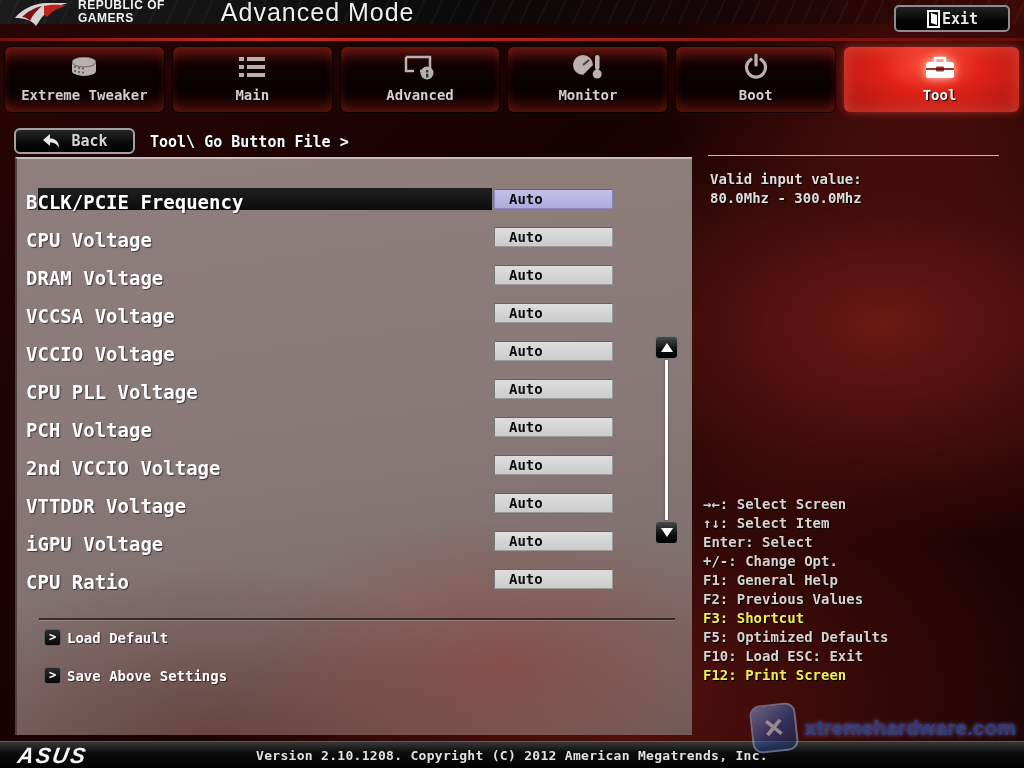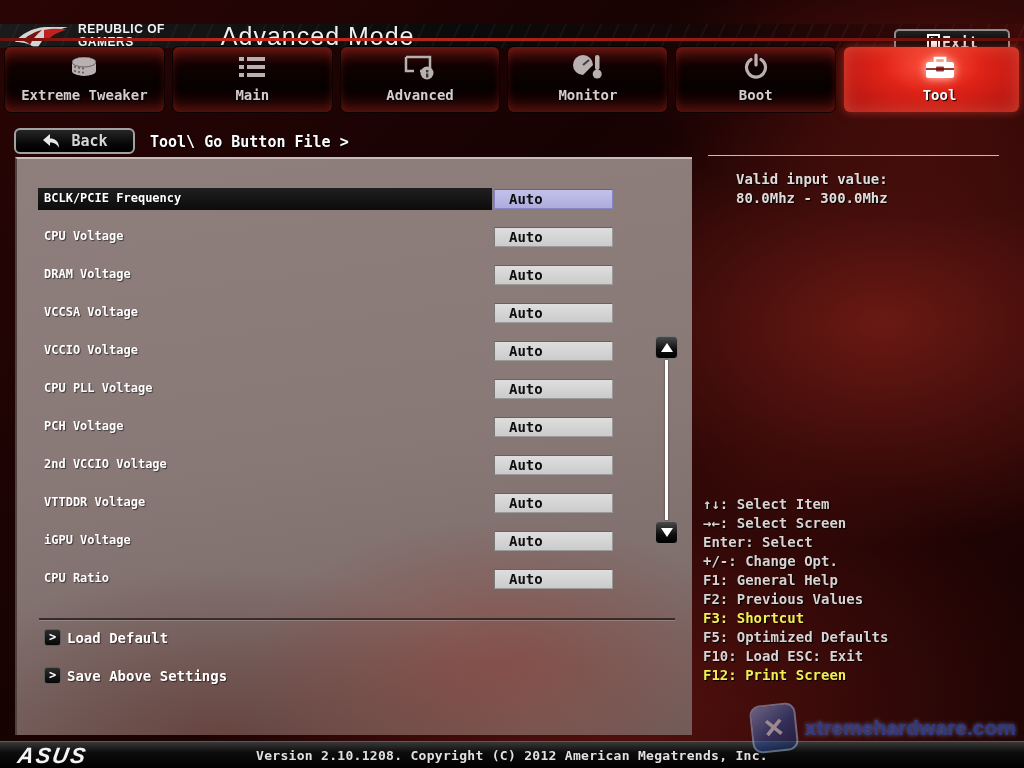--- a/index.html
+++ b/index.html
@@ -13,21 +13,21 @@
       radial-gradient(ellipse 400px 200px at 90% 10%, rgba(120,25,20,.5), transparent 70%),
       linear-gradient(135deg, #2a0505 0%, #170202 40%, #230404 70%, #190303 100%);
   }
 
   
   .topbar {
     position:absolute; left:0; top:0; width:1024px; height:24px;
     background:
       repeating-linear-gradient(115deg, rgba(255,255,255,.035) 0 2px, transparent 2px 16px),
       linear-gradient(100deg, #1b1b1b 0%, #0a0a0a 45%, #180505 72%, #3d0a08 100%);
-    display:flex; align-items:center;margin-top:24px;
+    display:flex; align-items:center;
   }
   .topbar-redline { position:absolute; left:0; top:38px; width:1024px; height:3px;
     background:linear-gradient(to right, #6e120e, #c62a1c 25%, #a01d14 60%, #5c0e0a); }
   .rog { display:flex; align-items:center; gap:8px; margin-left:14px; }
   .rog-text { color:#f2f2f2; font-family:"Liberation Sans",sans-serif; font-weight:bold;
     font-size:12px; line-height:13px; letter-spacing:.5px; }
   .mode-title { color:#f0eeee; font-family:"Liberation Sans",sans-serif; font-size:25px;
     letter-spacing:1px; margin-left:56px; text-shadow:0 1px 2px #000; }
   .exit-btn {
     position:absolute; right:14px; top:5px; width:116px; height:27px;
@@ -77,22 +77,22 @@
     background:
       radial-gradient(ellipse 360px 210px at 72% 88%, rgba(150,45,35,.42), transparent 70%),
       radial-gradient(ellipse 430px 250px at 30% 102%, rgba(85,34,28,.5), transparent 72%),
       linear-gradient(172deg, #8e7f7d 0%, #897a78 45%, #7f6f6d 75%, #705e5b 100%);
   }
   .rows { position:absolute; left:0; top:29px; width:100%; }
   .row { position:relative; height:38px; }
   .rowbar { display:none; position:absolute; left:21px; top:0; width:454px; height:22px;
     background:linear-gradient(#1f1f1f,#0c0c0c); }
   .row.sel .rowbar { display:block; }
-  .rlabel { position:absolute; left:27px; top:3px; color:#fff; font-weight:bold;
-    font-size:12px; text-shadow:1px 1px 1px rgba(0,0,0,.55); }
+  .rlabel { position:absolute; left:9px; top:3px; color:#fff; font-weight:bold;
+    font-size:19px; text-shadow:1px 1px 1px rgba(0,0,0,.55); }
   .vbox {
     position:absolute; left:477px; top:1px; width:119px; height:20px;
     background:linear-gradient(#dedede,#cbcbcb);
     border:1px solid #9a9a9a; border-top-color:#636363; border-left-color:#777;
     color:#0d0d0d; font-weight:bold; font-size:14px; line-height:18px; padding-left:14px;
     cursor:pointer;
   }
   .row.sel .vbox { background:linear-gradient(#c3c1ea,#aeacdc); border-color:#8886c2;
     border-top-color:#5f5da0; }
   .sep { position:absolute; left:22px; top:459px; width:636px; height:2px;
@@ -112,21 +112,21 @@
   .sbtn.up { top:0; } .sbtn.down { bottom:0; }
   .tri-up { width:0; height:0; border-left:6px solid transparent; border-right:6px solid transparent;
     border-bottom:9px solid #fff; }
   .tri-down { width:0; height:0; border-left:6px solid transparent; border-right:6px solid transparent;
     border-top:9px solid #fff; }
   .strack { position:absolute; left:10px; top:24px; bottom:24px; width:3px; background:#fff;
     box-shadow:0 0 2px rgba(0,0,0,.6); }
 
   
   .side-line { position:absolute; left:708px; top:155px; width:291px; height:1px; background:#c4bcbc; }
-  .info-panel { position:absolute; left:736px; top:170px; color:#e0dcdc; font-weight:bold;
+  .info-panel { position:absolute; left:710px; top:170px; color:#e0dcdc; font-weight:bold;
     font-size:14px; line-height:19px; text-shadow:1px 1px 1px #000; }
   .help-panel { position:absolute; left:703px; top:495px; font-weight:bold; font-size:14px;
     line-height:19px; color:#d8d2d2; text-shadow:1px 1px 1px #000; }
   .help-line.hl { color:#f2ee52; }
 
   
   .footer { position:absolute; left:0; bottom:0; width:1024px; height:27px;
     background:linear-gradient(#383838,#0d0d0d 40%,#000); border-top:1px solid #5a5a5a; }
   .asus { position:absolute; left:18px; top:1px; color:#f4f4f4;
     font-family:"Liberation Sans",sans-serif; font-weight:bold; font-style:italic;
@@ -348,23 +348,23 @@
     </div>
 </div>
 
 <div class="side-line"></div>
 <div class="info-panel">
   <div>Valid input value:</div>
   <div>80.0Mhz - 300.0Mhz</div>
 </div>
 <div class="help-panel">
 
+    <div class="help-line">→←: Select Screen</div>
+
     <div class="help-line">↑↓: Select Item</div>
-
-    <div class="help-line">→←: Select Screen</div>
 
     <div class="help-line">Enter: Select</div>
 
     <div class="help-line">+/-: Change Opt.</div>
 
     <div class="help-line">F1: General Help</div>
 
     <div class="help-line">F2: Previous Values</div>
 
     <div class="help-line hl">F3: Shortcut</div>

